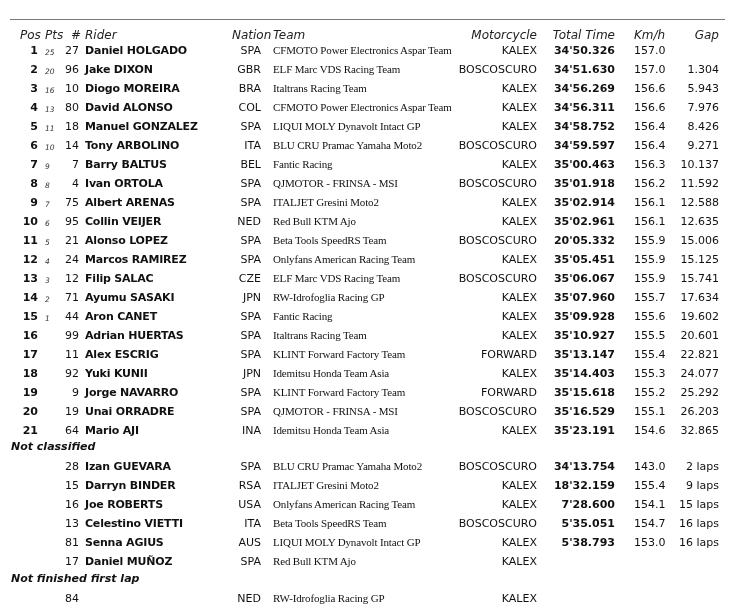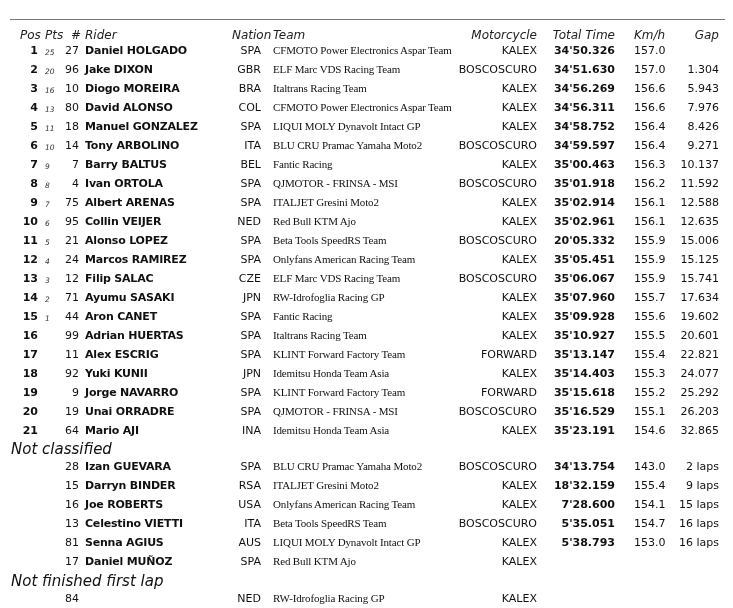--- a/index.html
+++ b/index.html
@@ -14,21 +14,21 @@
   .pos { right:695px; font-weight:bold; text-align:right; }
   .pts { left:45px; width:14px; font-size:7.5px; font-style:italic; color:#333; top:4px !important; }
   .num { right:654px; text-align:right; }
   .rider { left:85px; font-weight:bold; letter-spacing:-0.2px; }
   .nat { right:472px; text-align:left; }
   .team { left:273px; letter-spacing:-0.15px;font-family:Liberation Serif, serif; }
   .moto { right:196px; text-align:right;padding-left:37px; }
   .time { right:118px; text-align:right; font-weight:bold; }
   .kmh { left:634px; }
   .gap { right:14px; text-align:right; }
-  .section { position:absolute; left:11px; font-size:15px; font-weight:normal; font-style:italic; }
+  .section { position:absolute; left:11px; font-size:11px; font-weight:bold; font-style:italic; }
 </style>
 </head>
 <body>
 
 <div class="hdr">
   <span style="left:20px">Pos</span>
   <span style="left:45px">Pts</span>
   <span style="left:71px">#</span>
   <span style="left:85px">Rider</span>
   <span style="left:232px">Nation</span>

